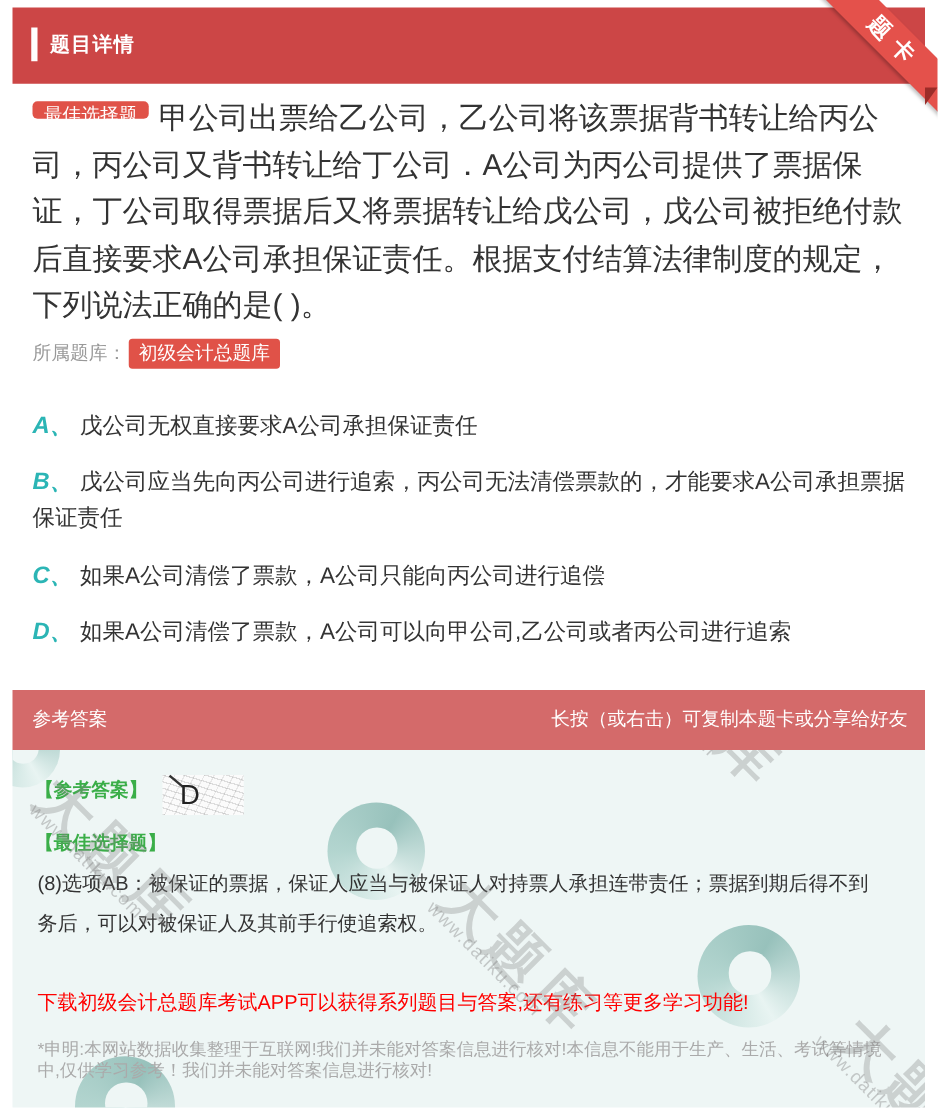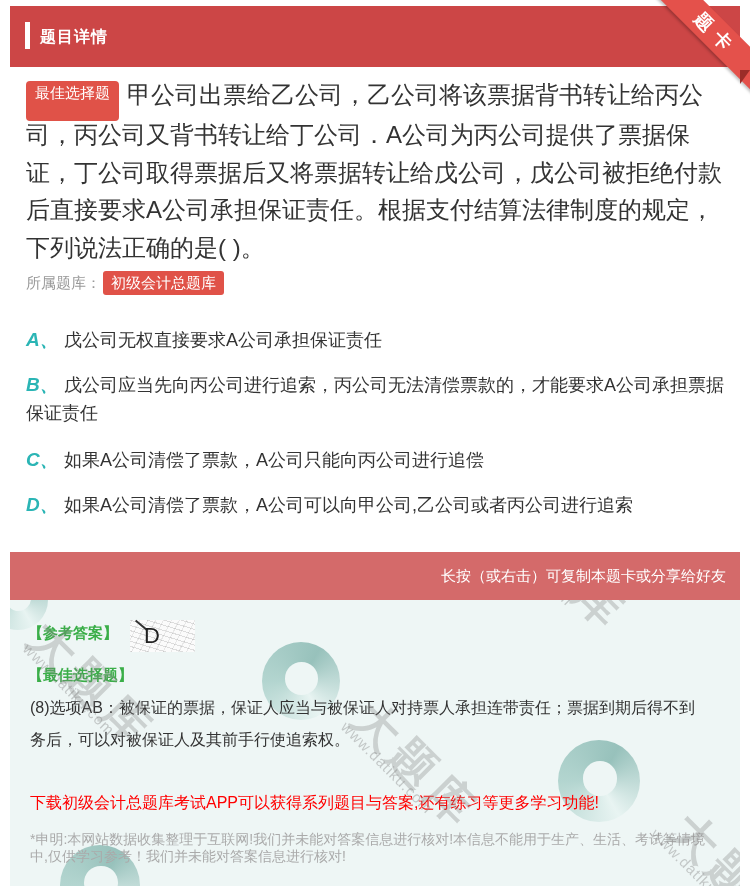--- a/index.html
+++ b/index.html
@@ -34,21 +34,21 @@
     .ribbon-fold {
       position: absolute; left: 85px; top: 70px; width: 0; height: 0;
       border-left: 10px solid #9b2c28; border-bottom: 14px solid transparent;
     }
 
     
     .q-block { left: 26px; top: 76px; width: 710px; font-size: 24px; line-height: 37.5px; color: #333; }
     .q-line { white-space: nowrap; display: block; }
     .type-tag {
       display: inline-block; position: relative; top: 5px; vertical-align: top;
-      height: 40px; line-height: 23px; padding: 0 9px; margin-right: 8px;
+      height: 14px; line-height: 23px; padding: 0 9px; margin-right: 8px;
       background: #e05248; color: #fff; font-size: 15px; border-radius: 4px;
     }
     .bank-row { left: 26px; top: 271px; height: 24px; line-height: 24px; font-size: 15px; color: #999; white-space: nowrap; }
     .bank-tag {
       display: inline-block; height: 24px; line-height: 24px; padding: 0 8px; margin-left: 2px;
       background: #e05248; color: #fff; border-radius: 3px; font-size: 15px; vertical-align: top;
     }
 
     
     .opt { left: 26px; width: 705px; font-size: 18px; line-height: 28px; color: #333; }
@@ -129,20 +129,21 @@
   <span class="opt-letter">B、</span><span>戊公司应当先向丙公司进行追索，丙公司无法清偿票款的，才能要求A公司承担票据保证责任</span>
 </div>
 <div class="abs opt" style="top:446px;">
   <span class="opt-letter">C、</span><span>如果A公司清偿了票款，A公司只能向丙公司进行追偿</span>
 </div>
 <div class="abs opt" style="top:491px;">
   <span class="opt-letter">D、</span><span>如果A公司清偿了票款，A公司可以向甲公司,乙公司或者丙公司进行追索</span>
 </div>
 
 <div class="abs ans-hdr">
+  <span class="ans-hdr-title">参考答案</span>
   <span class="ans-hdr-hint">长按（或右击）可复制本题卡或分享给好友</span>
 </div>
 
 <div class="abs ans-body">
 
   <div class="ring" style="left:-22px; top:-30px; width:60px; height:60px;"></div>
   <div class="ring" style="left:252px; top:42px; width:78px; height:78px;"></div>
   <div class="ring" style="left:548px; top:140px; width:82px; height:82px;"></div>
   <div class="ring" style="left:50px; top:245px; width:80px; height:80px;"></div>
 

